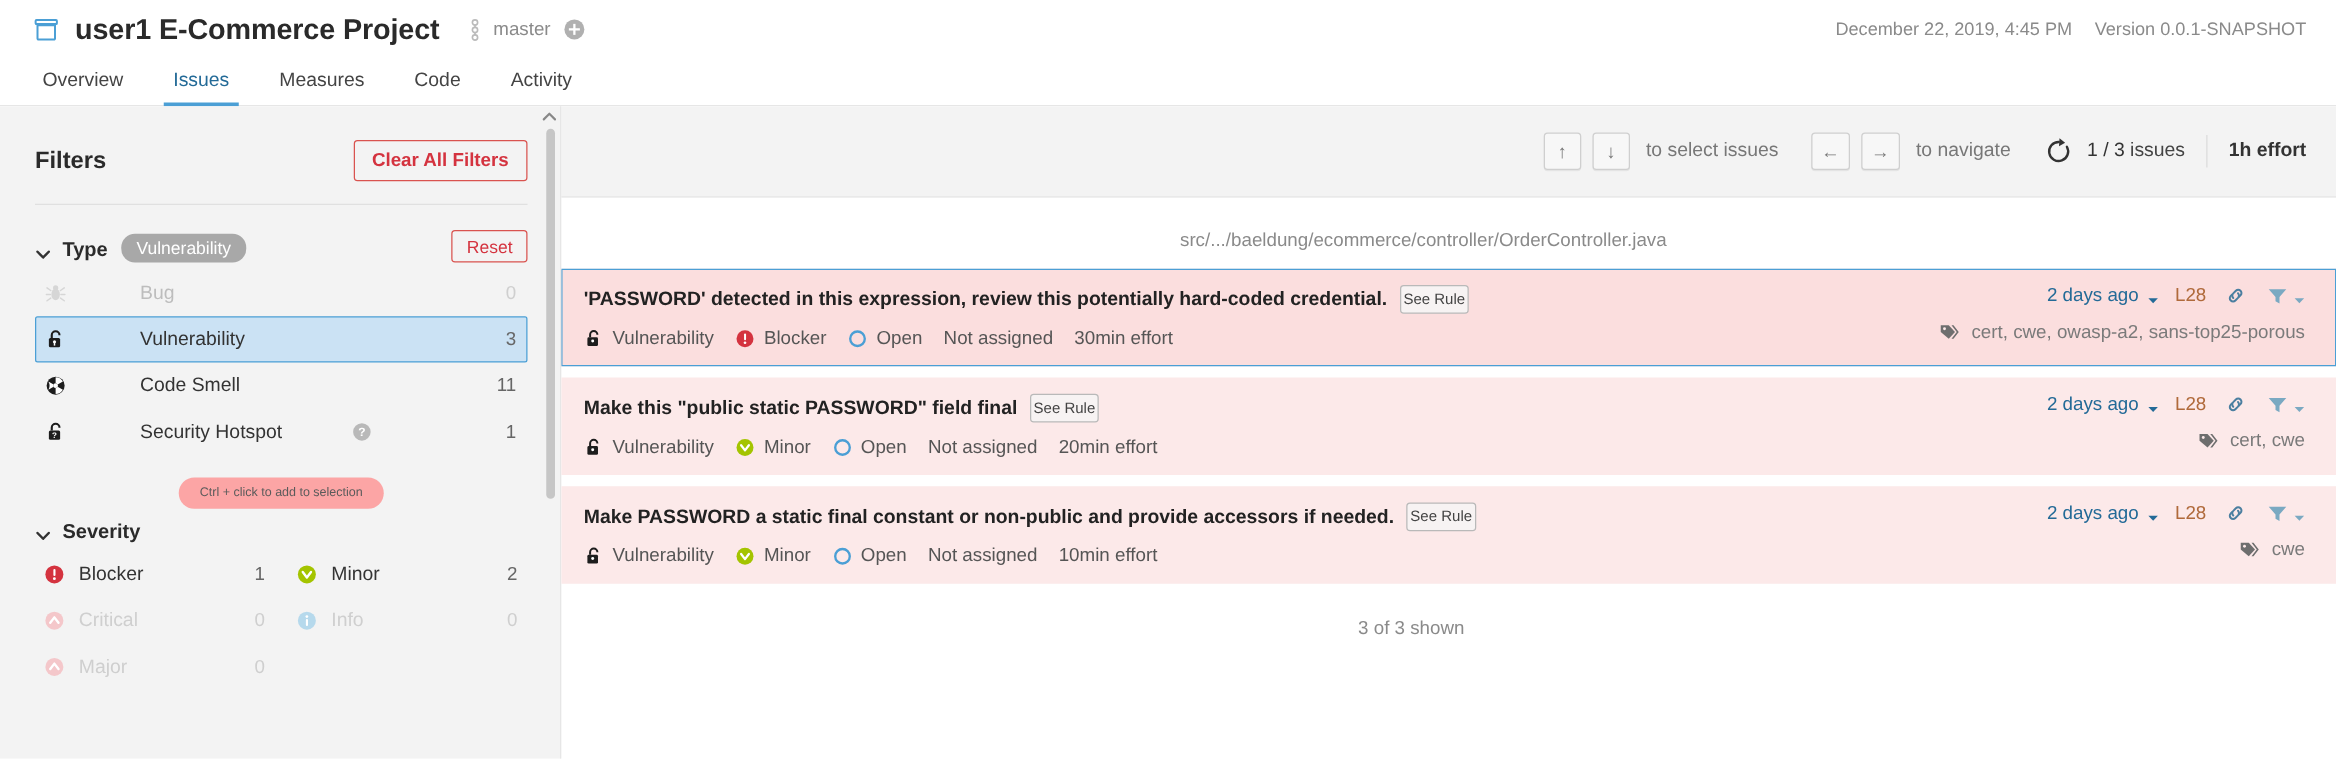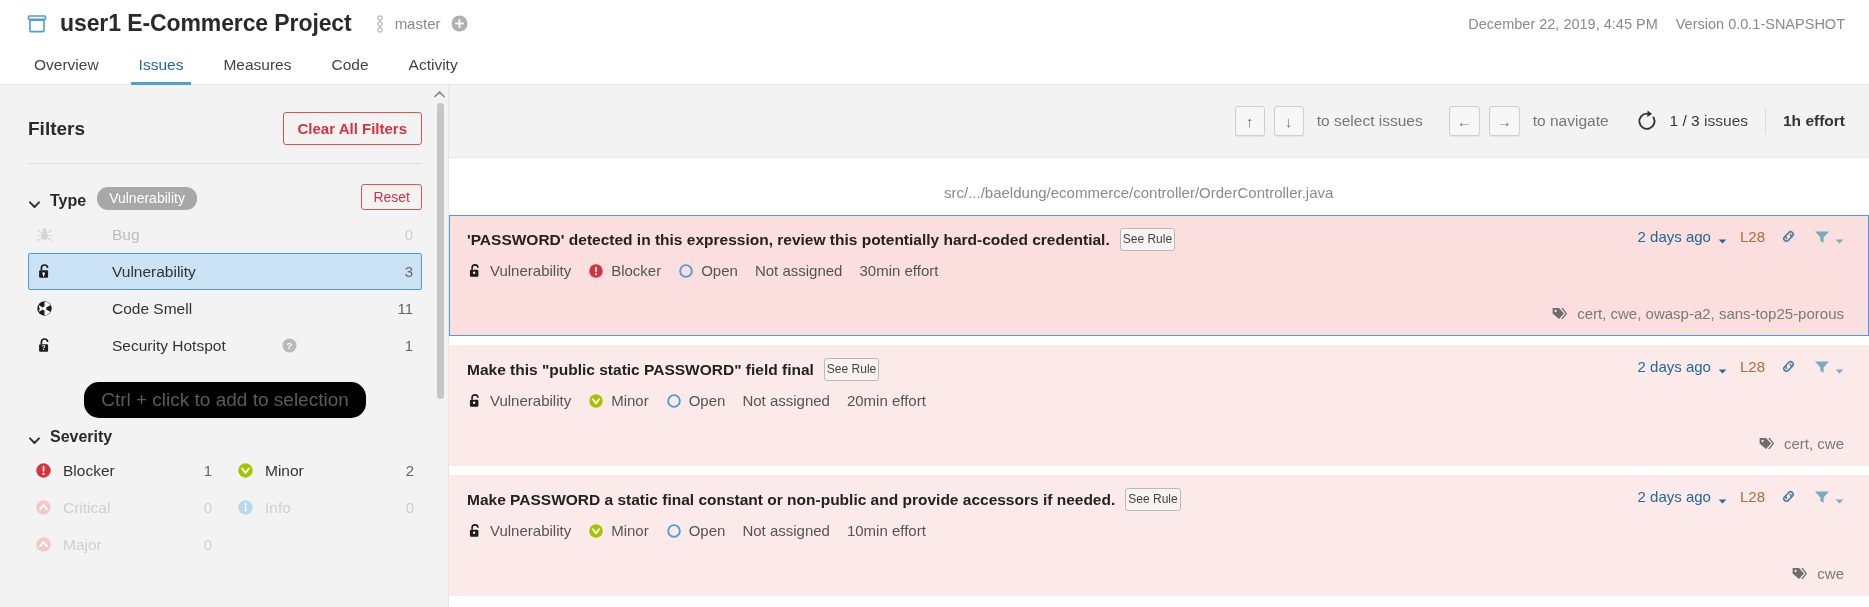--- a/index.html
+++ b/index.html
@@ -93,21 +93,21 @@
   .facet-row.dim { color: #bdbdbd; }
   .facet-ico { width: 17px; height: 17px; margin-right: 11px; flex: none; }
   .facet-label { font-size: 15.5px; color: #333; }
   .facet-row.dim .facet-label { color: #bdbdbd; }
   .facet-count { margin-left: auto; font-size: 15px; color: #666; }
   .facet-row.dim .facet-count { color: #cfcfcf; }
   .help-ico { width: 15px; height: 15px; margin-left: 8px; flex: none; }
 
   .ctrl-hint-wrap { display: flex; justify-content: center; margin: 18px 0 10px; }
   .ctrl-hint {
-    background: #000000; color: #5b5b5b; font-size: 19px;
+    background: #fca5a5; color: #5b5b5b; font-size: 10px;
     border-radius: 15px; padding: 7px 17px; white-space: nowrap;
   }
 
   .sev-grid {
     display: grid; grid-template-columns: 1fr 1fr;
     column-gap: 10px; margin-top: 6px;
   }
   .sev-row {
     display: flex; align-items: center; height: 37px;
     padding: 0 8px 0 7px; cursor: pointer;
@@ -169,21 +169,21 @@
   .issue-meta {
     display: flex; align-items: center; margin-top: 11px;
     font-size: 15px; color: #555; gap: 0;
   }
   .meta-item { display: flex; align-items: center; margin-right: 17px; white-space: nowrap; }
   .meta-item .facet-ico { margin-right: 7px; width: 16px; height: 16px; }
   .meta-plain { margin-right: 17px; white-space: nowrap; color: #555; }
 
   .issue-right {
     flex: none; display: flex; flex-direction: column;
-    align-items: flex-end; margin-left: 20px; gap: 48px;
+    align-items: flex-end; margin-left: 20px;
   }
   .ir-top { display: flex; align-items: center; gap: 0; }
   .date-link { color: #236a97; font-size: 15px; cursor: pointer; white-space: nowrap; }
   .caret-dn { width: 9px; height: 9px; margin: 0 13px 0 7px; flex: none; }
   .line-num { color: #b06a3b; font-size: 15px; margin-right: 15px; white-space: nowrap; }
   .link-ico { width: 17px; height: 17px; margin-right: 17px; cursor: pointer; flex: none; }
   .filter-ico { width: 16px; height: 16px; cursor: pointer; flex: none; }
   .filter-caret { width: 9px; height: 9px; margin-left: 5px; flex: none; }
   .ir-bottom { display: flex; align-items: center; margin-top: 12px; }
   .tag-ico { width: 17px; height: 17px; margin-right: 9px; flex: none; }

